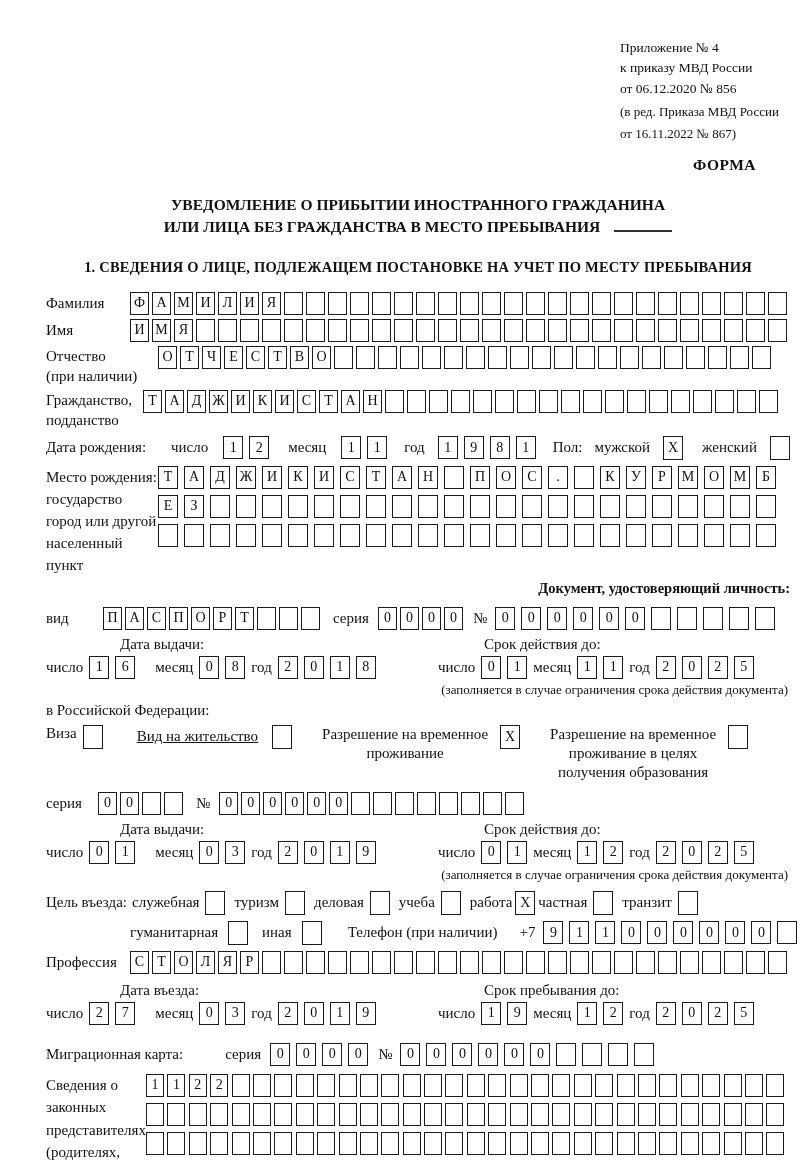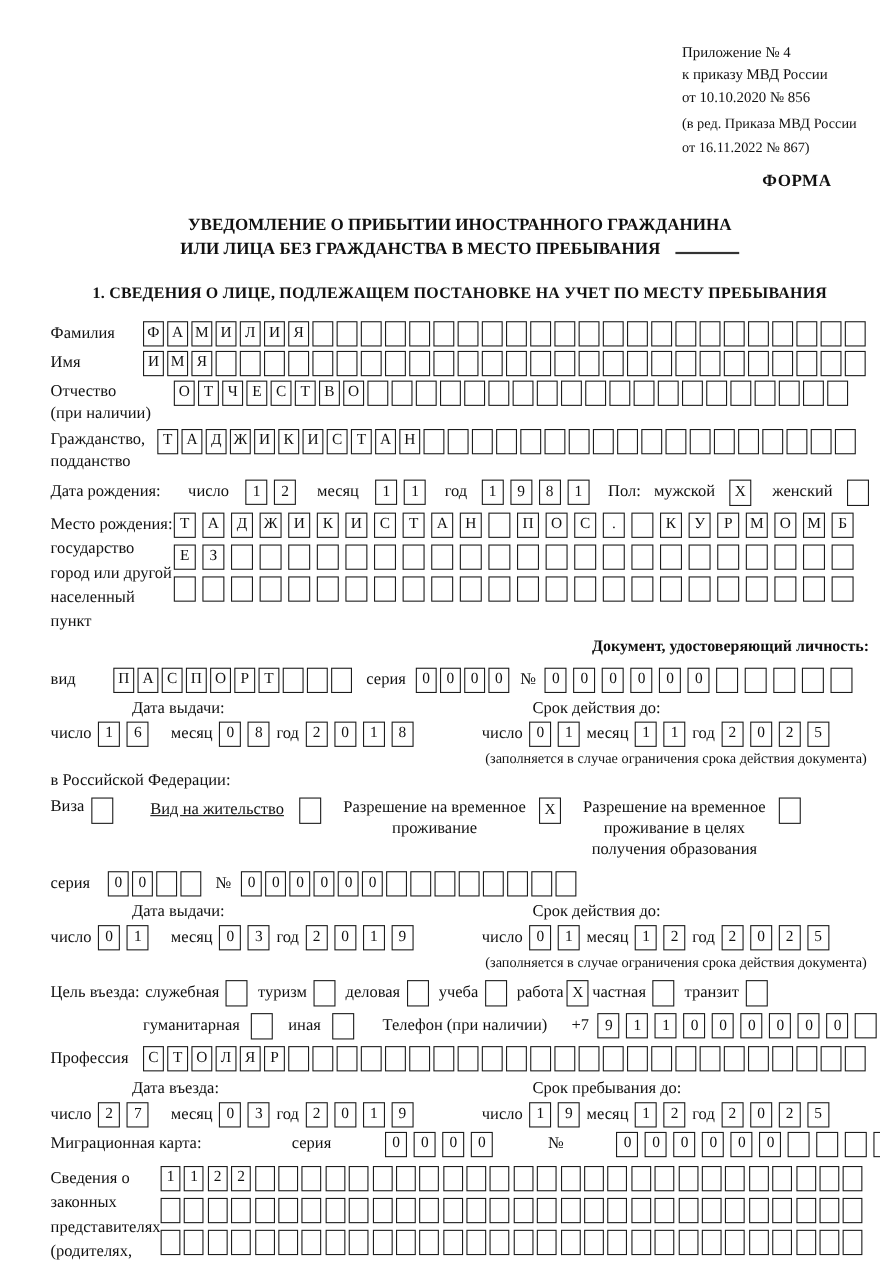--- a/index.html
+++ b/index.html
@@ -27,32 +27,32 @@
   .doc-header{font-weight:bold;font-size:14.5px;text-align:right;margin:4px 0 10px 0;}
   
   .datepair{display:grid;grid-template-columns:378px 1fr;font-size:15px;margin-bottom:4px;}
   .dhead{padding-left:74px;margin-bottom:3px;}
   .dhead.right{padding-left:60px;}
   .dgroup{display:flex;align-items:center;gap:6px;}
   .dnote{grid-column:1/3;text-align:right;font-size:13px;padding-right:2px;margin-top:3px;}
   .gap8{width:8px;flex:none;}
   .opt{display:flex;align-items:center;margin-left:9px;}
   .textline{font-size:15px;margin:4px 0;}
-  .perm-label{text-align:center;line-height:19px;}
+  .perm-label{text-align:center;line-height:19px;margin-left:10px;}
   .stack{display:flex;flex-direction:column;gap:6px;}
 </style>
 </head>
 <body>
 
 <div class="page">
 
   <div class="appendix">
     <div>Приложение № 4</div>
     <div>к приказу МВД России</div>
-    <div>от 10.10.2020 № 856</div>
+    <div>от 06.12.2020 № 856</div>
     <div class="rev">(в ред. Приказа МВД России</div>
     <div class="rev">от 16.11.2022 № 867)</div>
   </div>
 
   <div class="forma">ФОРМА</div>
 
   <div class="title">
     <div>УВЕДОМЛЕНИЕ О ПРИБЫТИИ ИНОСТРАННОГО ГРАЖДАНИНА</div>
     <div><span>ИЛИ ЛИЦА БЕЗ ГРАЖДАНСТВА В МЕСТО ПРЕБЫВАНИЯ</span><span class="blankline"></span></div>
   </div>
@@ -635,21 +635,21 @@
       <span>год</span>
       <span class="cells wide">
           <span class="cell">2</span>
           <span class="cell">0</span>
           <span class="cell">2</span>
           <span class="cell">5</span>
         </span>
     </div>
   </div>
 
-  <div class="r" style="margin-top:4px;gap:40px;">
+  <div class="r" style="margin-top:18px;">
     <span class="lbl">Миграционная карта:</span>
     <span class="lbl" style="margin:0 9px 0 42px;">серия</span>
     <span class="cells wide">
         <span class="cell">0</span>
         <span class="cell">0</span>
         <span class="cell">0</span>
         <span class="cell">0</span>
       </span>
     <span class="lbl" style="margin:0 8px 0 10px;">№</span>
     <span class="cells wide">

